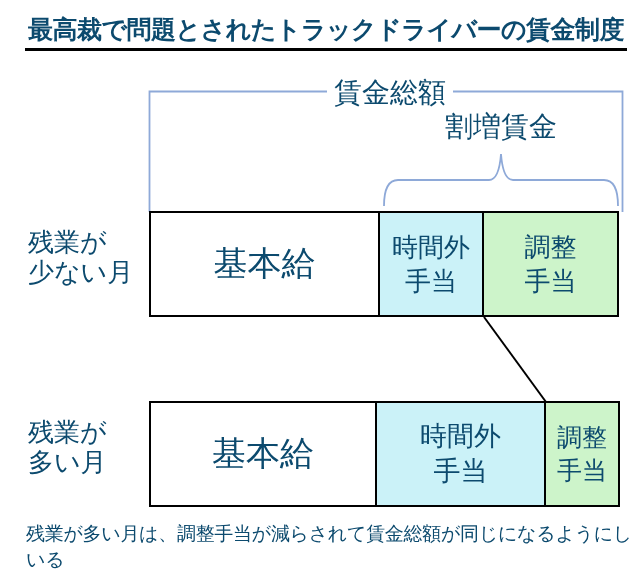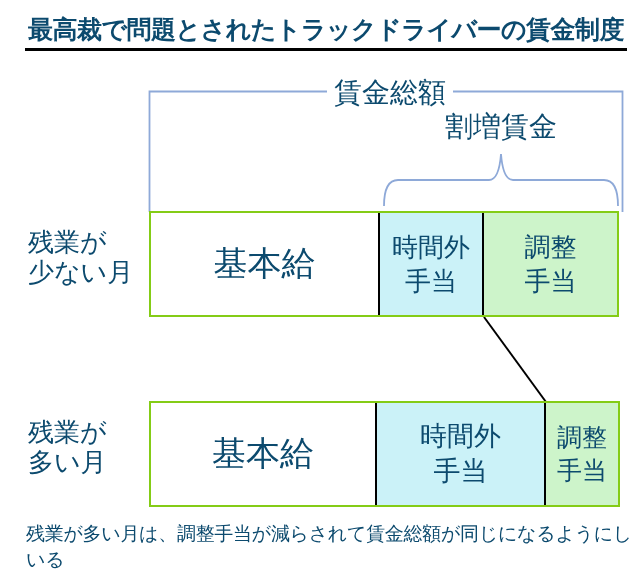--- a/index.html
+++ b/index.html
@@ -17,21 +17,21 @@
 
   
   .diagram-svg { position:absolute; left:0; top:0; }
 
   
   .bracket-label { position:absolute; font-size:28px; text-align:center; }
   .label-total   { top:74px;  left:290px; width:200px; }
   .label-premium { top:108px; left:401px; width:200px; }
 
   
-  .wage-row { position:absolute; display:flex; border:2px solid #84cc16; background:#fff; box-sizing:border-box; }
+  .wage-row { position:absolute; display:flex; border:2px solid #000000; background:#fff; box-sizing:border-box; }
   .row1 { left:149px; top:211px; width:470px; height:106px; }
   .row2 { left:149px; top:401px; width:471px; height:106px; }
   .cell { display:flex; align-items:center; justify-content:center; text-align:center;
           white-space:pre-line; box-sizing:border-box; height:100%; }
   .row1 .c1 { width:229px; border-right:2px solid #000; font-size:34px; }
   .row1 .c2 { width:104px; border-right:2px solid #000; font-size:26px; line-height:34px; }
   .row1 .c3 { flex:1; font-size:26px; line-height:34px; }
   .row2 .c1 { width:226px; border-right:2px solid #000; font-size:34px; }
   .row2 .c2 { width:169px; border-right:2px solid #000; font-size:27px; line-height:35px; }
   .row2 .c3 { flex:1; font-size:25px; line-height:33px; }

